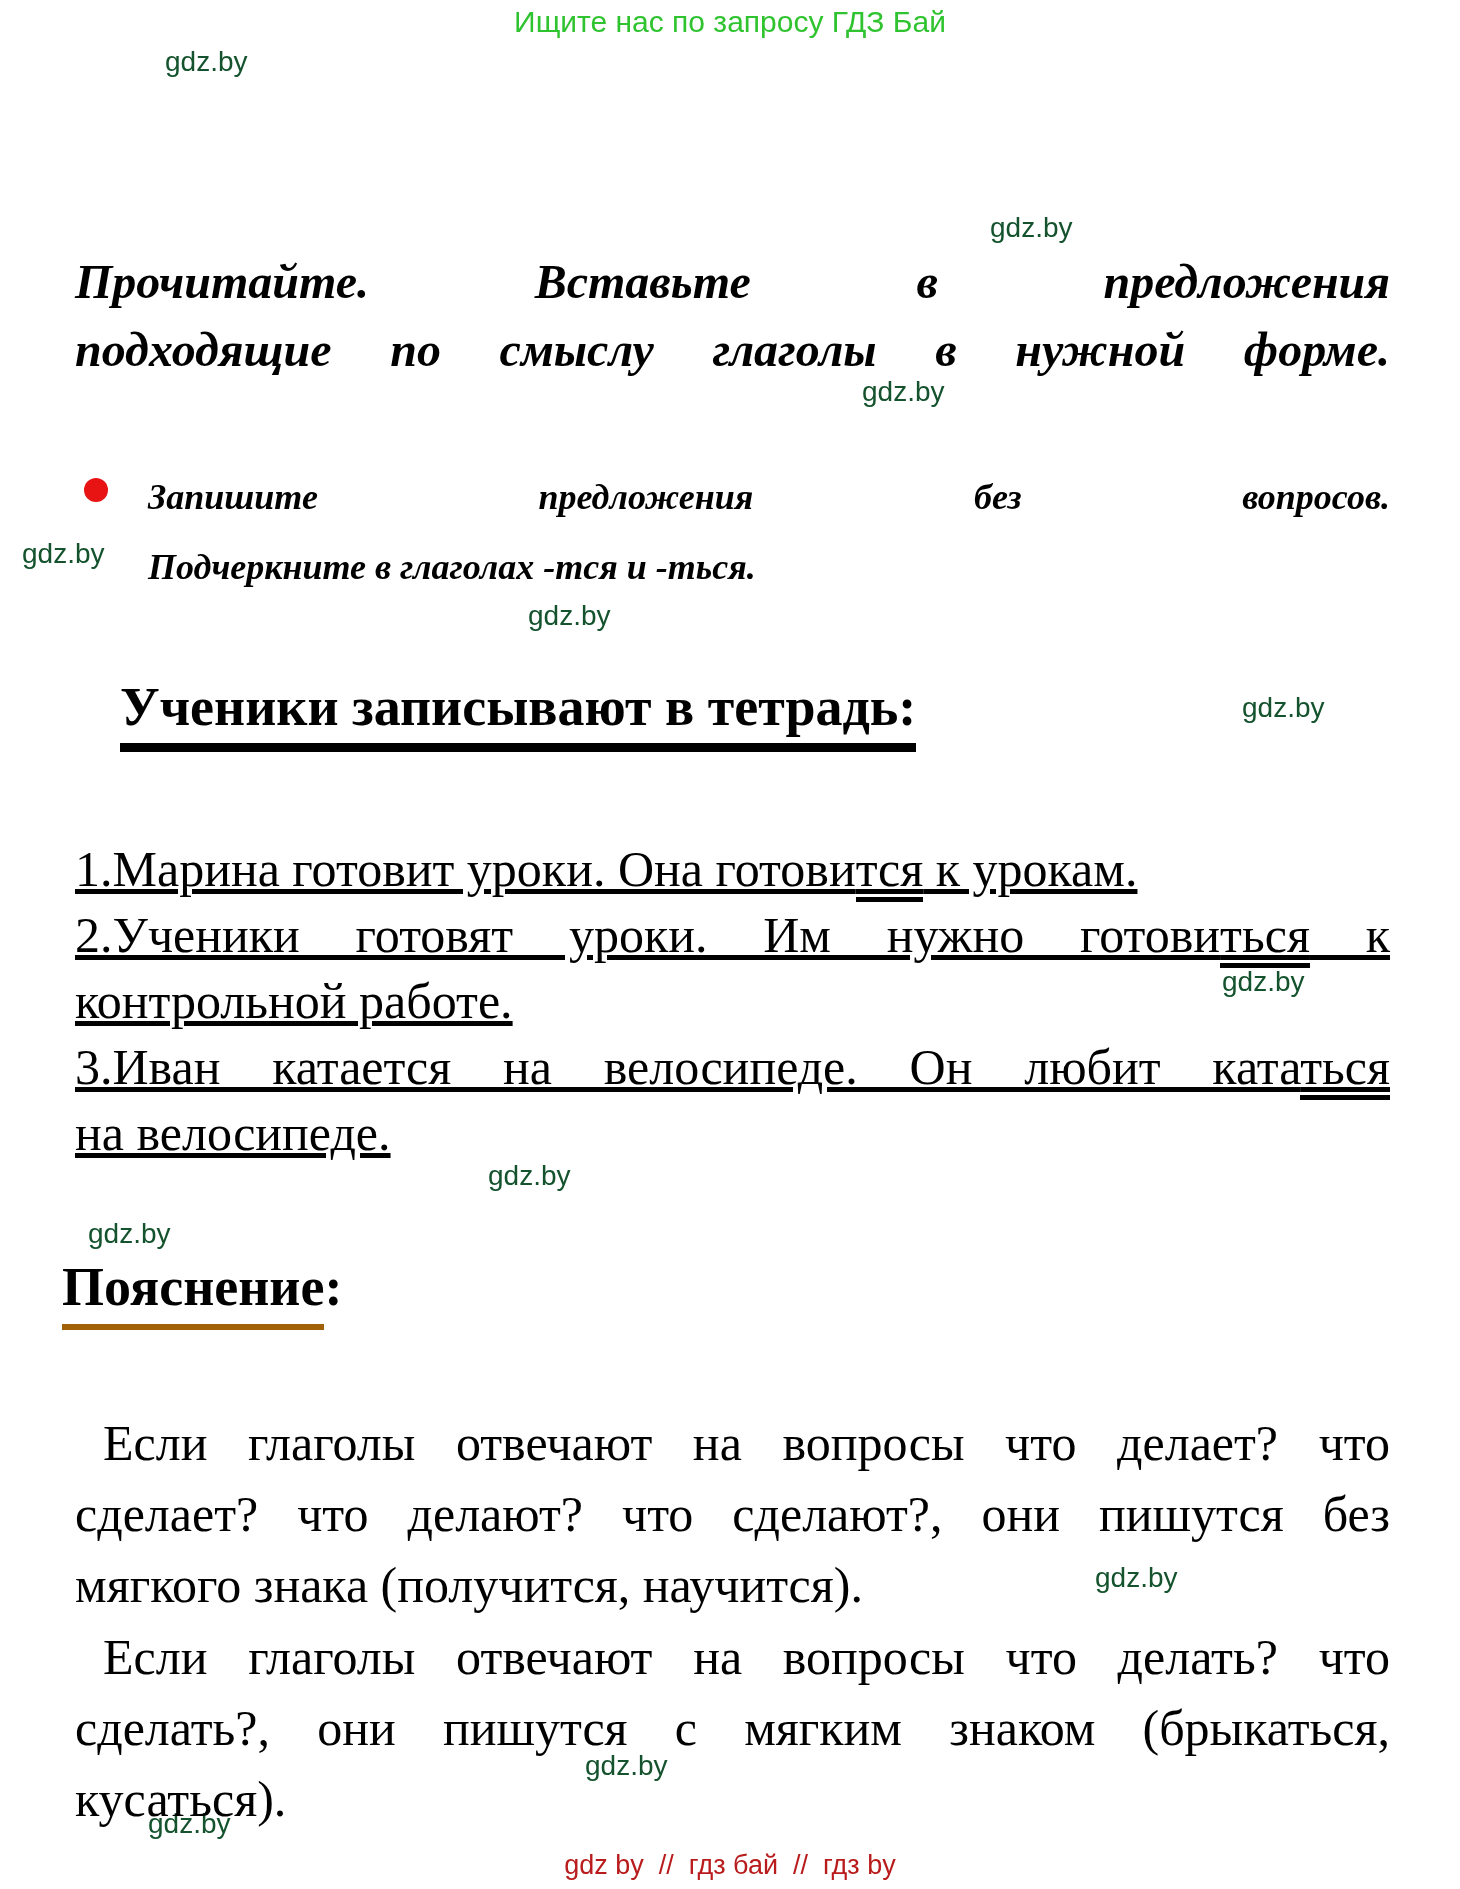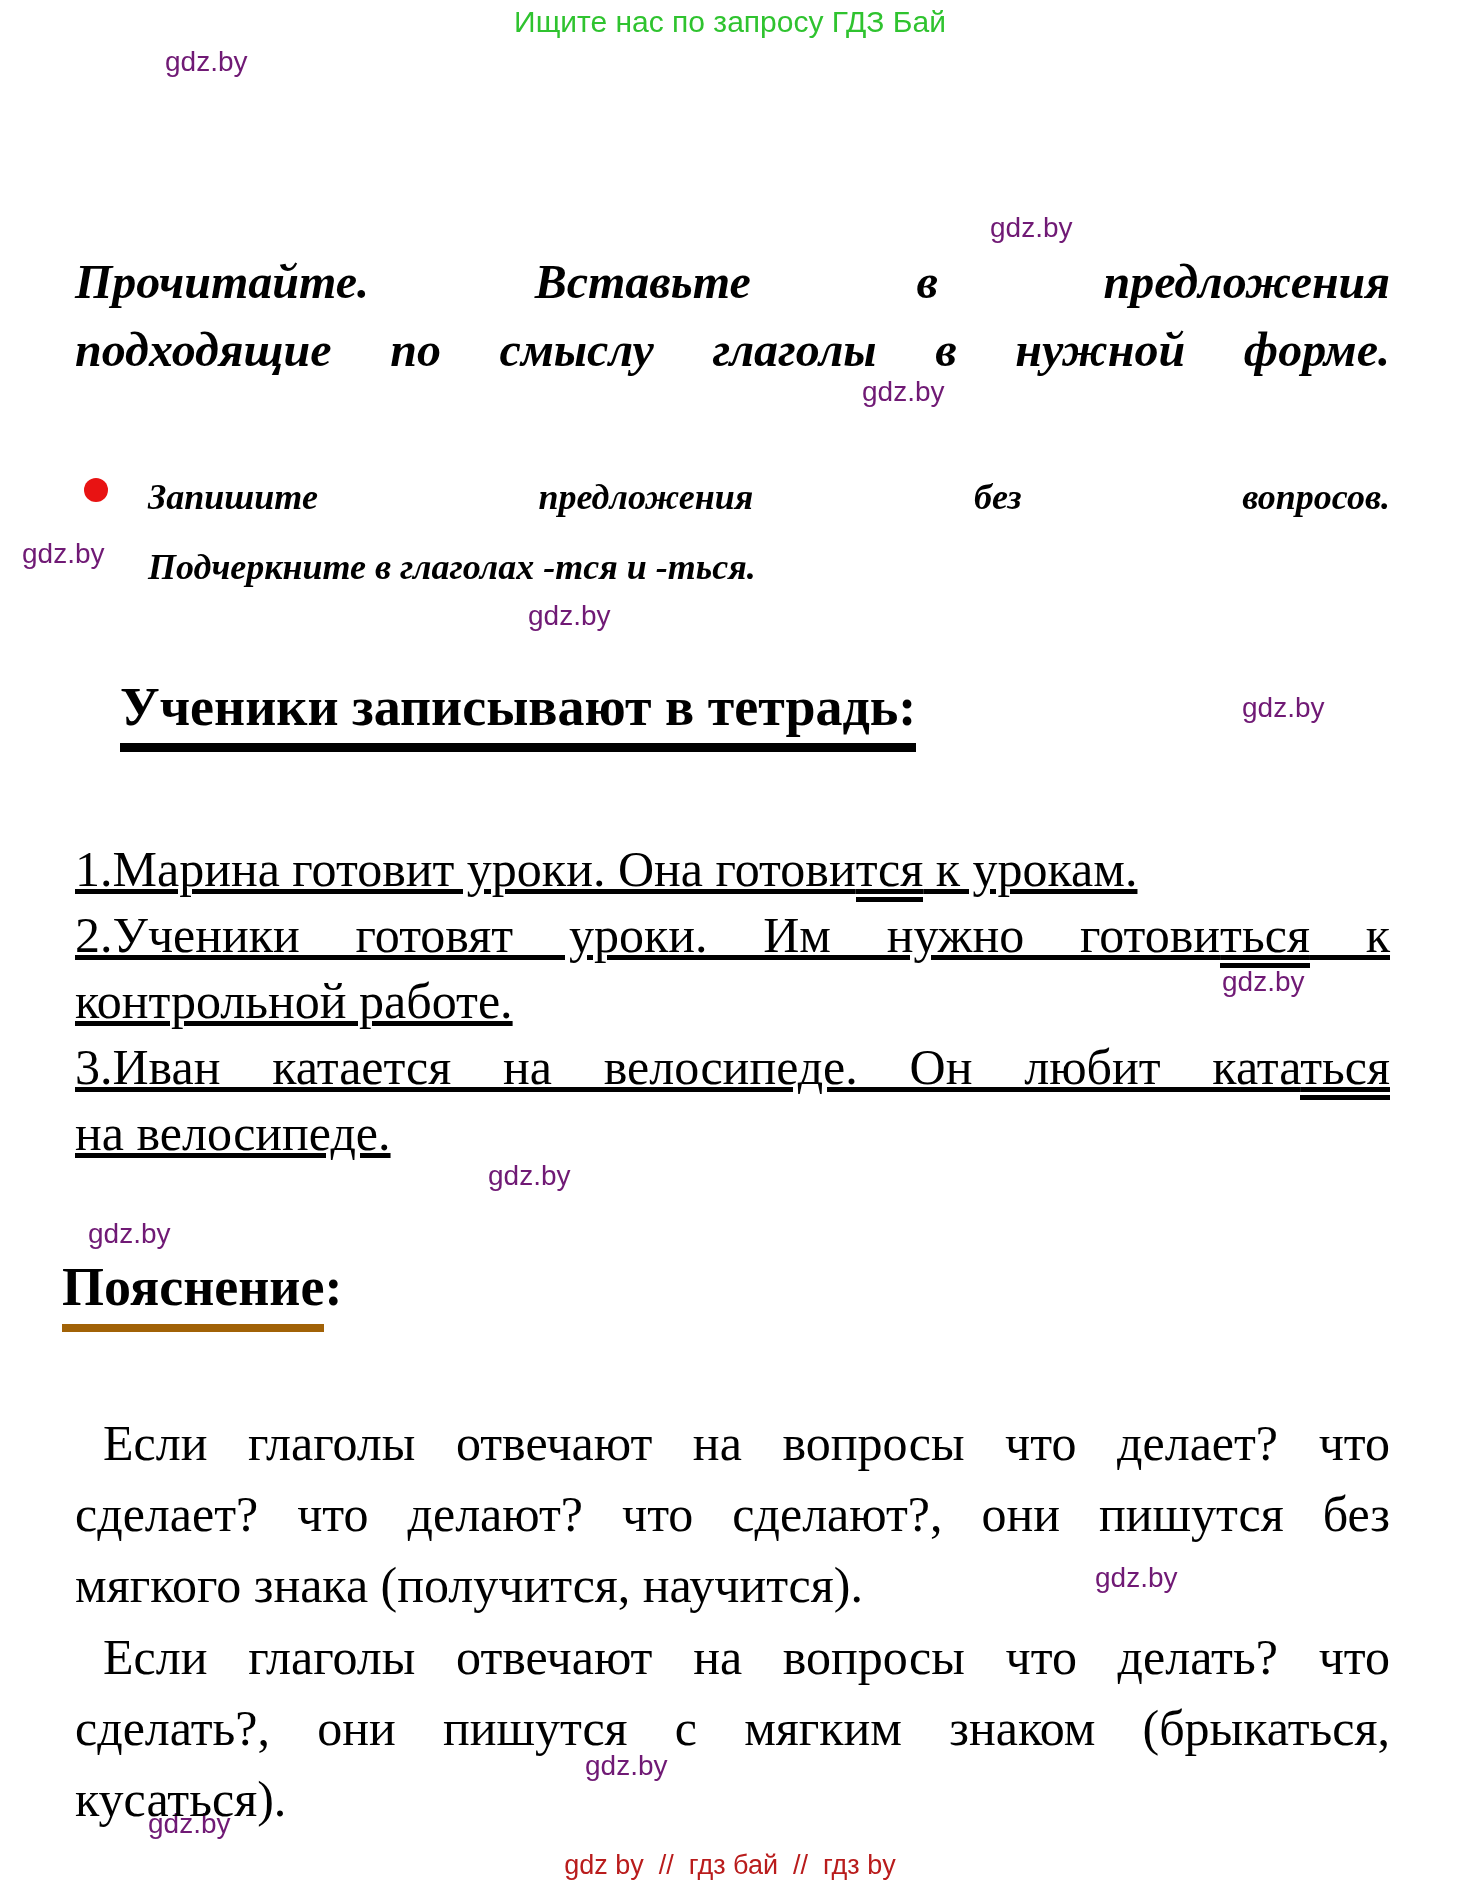--- a/index.html
+++ b/index.html
@@ -16,21 +16,21 @@
   .banner {
     position:absolute; top:5px; left:0; width:100%;
     text-align:center;
     font-family:"Liberation Sans", sans-serif;
     font-size:30px; color:#2fc32f;
   }
   
   .wm {
     position:absolute;
     font-family:"Liberation Sans", sans-serif;
-    font-size:28px; color:#701a75;
+    font-size:28px; color:#14532d;
     white-space:nowrap;
   }
   .w1 { left:165px;  top:46px;   }
   .w2 { left:990px;  top:212px;  }
   .w3 { left:862px;  top:376px;  }
   .w4 { left:22px;   top:538px;  }
   .w5 { left:528px;  top:600px;  }
   .w6 { left:1242px; top:692px;  }
   .w7 { left:1222px; top:966px;  }
   .w8 { left:488px;  top:1160px; }
@@ -74,21 +74,21 @@
     font-size:50px;
     text-decoration:underline;
   }
   .sentences .sline { line-height:66px; height:66px; width:100%; }
   .seg-u { border-bottom:5px solid #000; }
   
   .heading2 {
     position:absolute; left:62px; top:1256px;
     font-size:54px; font-weight:700; white-space:nowrap;
   }
-  .underline-thick2 { display:inline-block; border-bottom:8px solid #a16207; padding-bottom:6px; }
+  .underline-thick2 { display:inline-block; border-bottom:6px solid #a16207; padding-bottom:6px; }
   
   .expl { position:absolute; left:75px; width:1315px; font-size:50px; }
   .expl.p1 { top:1408px; }
   .expl.p2 { top:1622px; }
   .expl .eline { line-height:71px; height:71px; width:100%; }
   .ind { text-indent:28px; }
   
   .footer {
     position:absolute; top:1850px; left:0; width:100%;
     text-align:center;

